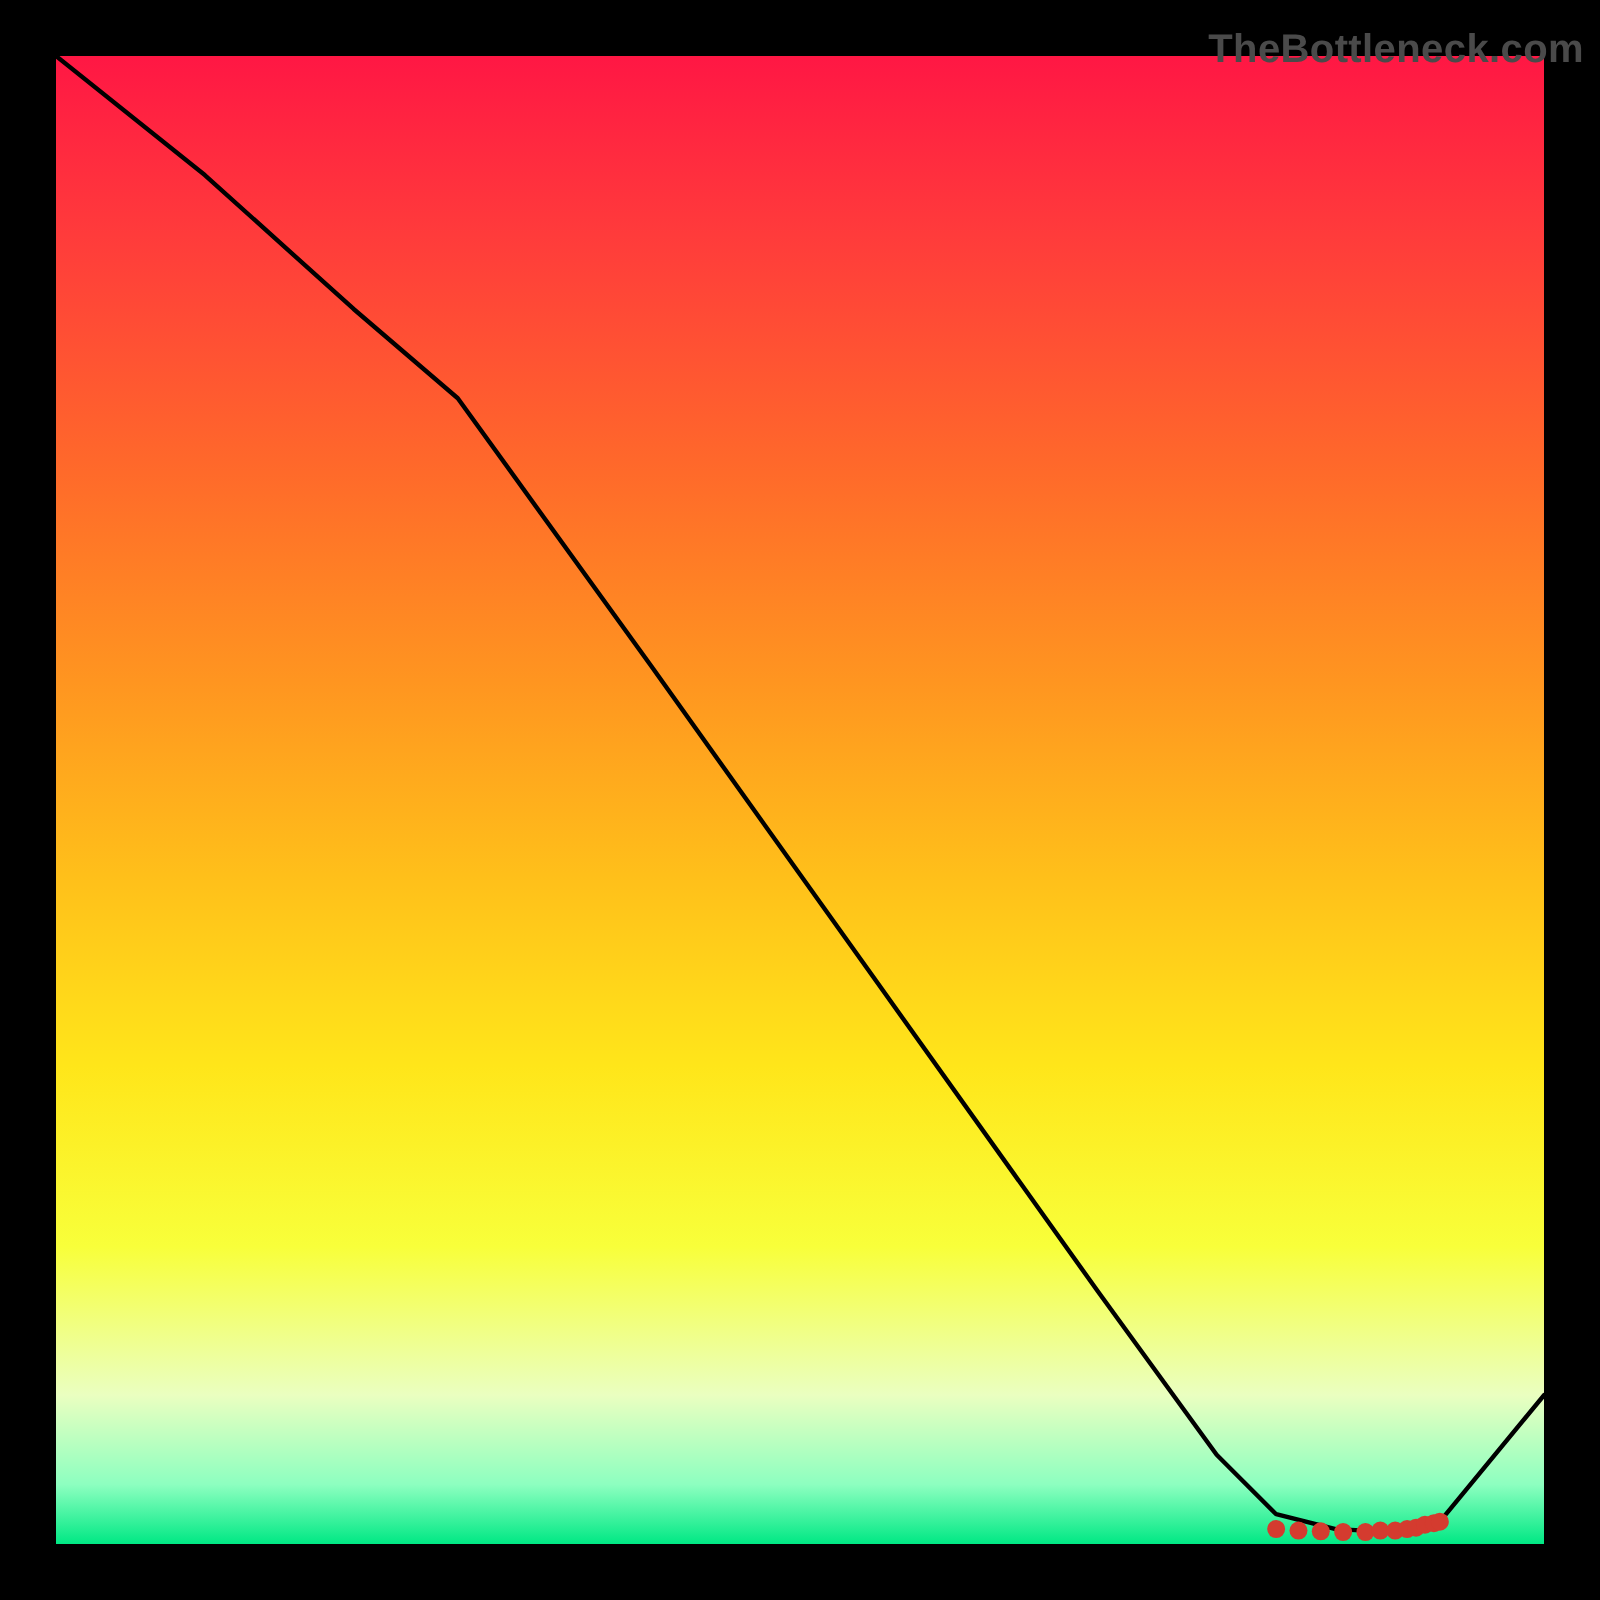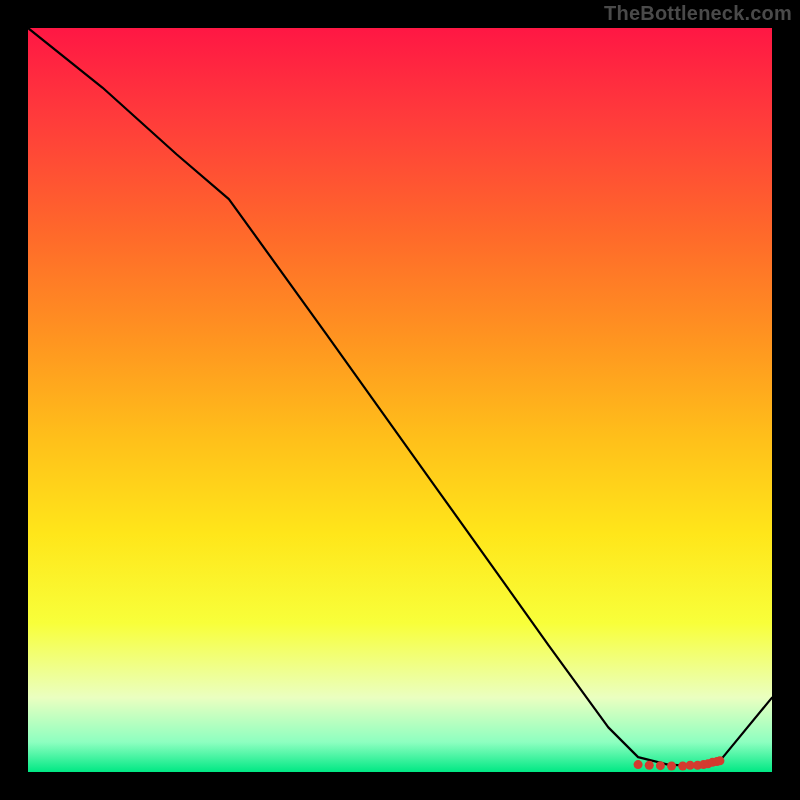--- a/index.html
+++ b/index.html
@@ -24,21 +24,21 @@
     width: 744px;
     height: 744px;
   }
   .plot-area svg {
     width: 100%;
     height: 100%;
     display: block;
   }
   .watermark {
     position: absolute;
-    top: 2px;
+    top: 14px;
     right: 8px;
     color: #4a4a4a;
     font-size: 20px;
     font-weight: 600;
     font-family: Arial, Helvetica, sans-serif;
     letter-spacing: 0.2px;
   }
 </style>
 </head>
 <body>

